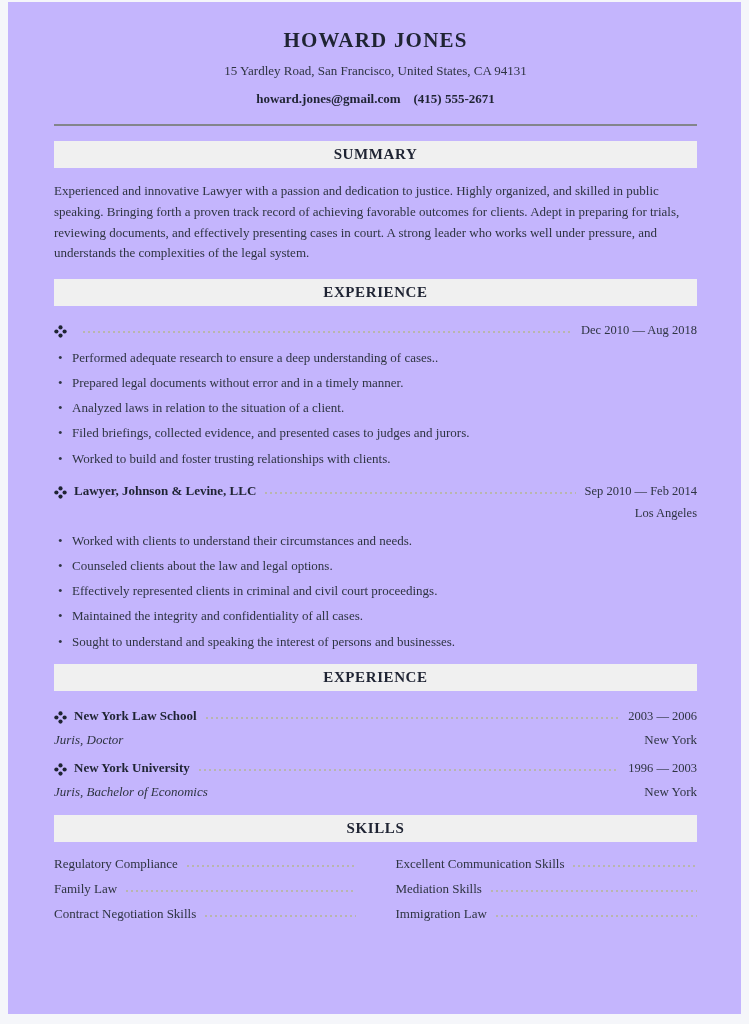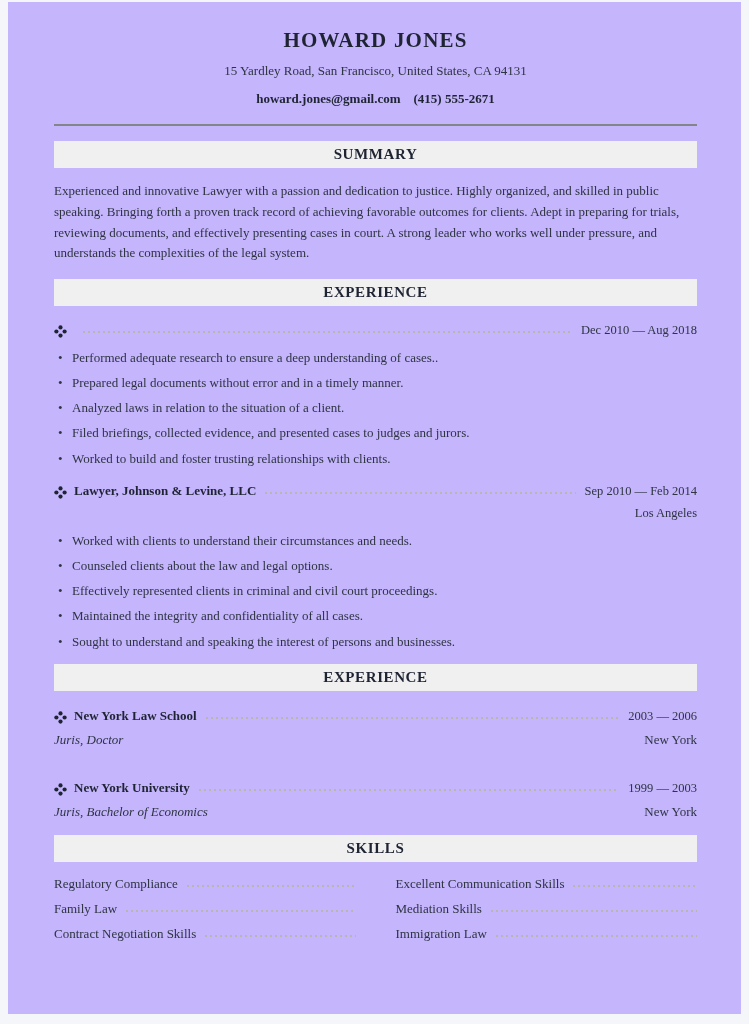--- a/index.html
+++ b/index.html
@@ -164,35 +164,35 @@
       <span class="entry-title">New York Law School</span>
       <span class="leader"></span>
       <span class="entry-dates">2003 — 2006</span>
     </div>
     <div class="entry-sub">
       <span class="degree">Juris, Doctor</span>
       <span>New York</span>
     </div>
   </div>
 
-  <div class="entry" style="margin-top:32px;">
+  <div class="entry" style="margin-top:12px;">
     <div class="entry-head">
       <span class="entry-icon">
         <svg viewBox="0 0 13 13" width="13" height="13">
             <g fill="#1f2433">
           <circle cx="6.5" cy="2.4" r="2.1"></circle>
               <circle cx="2.4" cy="6.5" r="2.1"></circle>
           <circle cx="10.6" cy="6.5" r="2.1"></circle>
               <circle cx="6.5" cy="10.6" r="2.1"></circle>
         </g>
           </svg>
       </span>
       <span class="entry-title">New York University</span>
       <span class="leader"></span>
-      <span class="entry-dates">1999 — 2003</span>
+      <span class="entry-dates">1996 — 2003</span>
     </div>
     <div class="entry-sub">
       <span class="degree">Juris, Bachelor of Economics</span>
       <span>New York</span>
     </div>
   </div>
 
   <div class="secbar">
     <h2>SKILLS</h2>
   </div>

